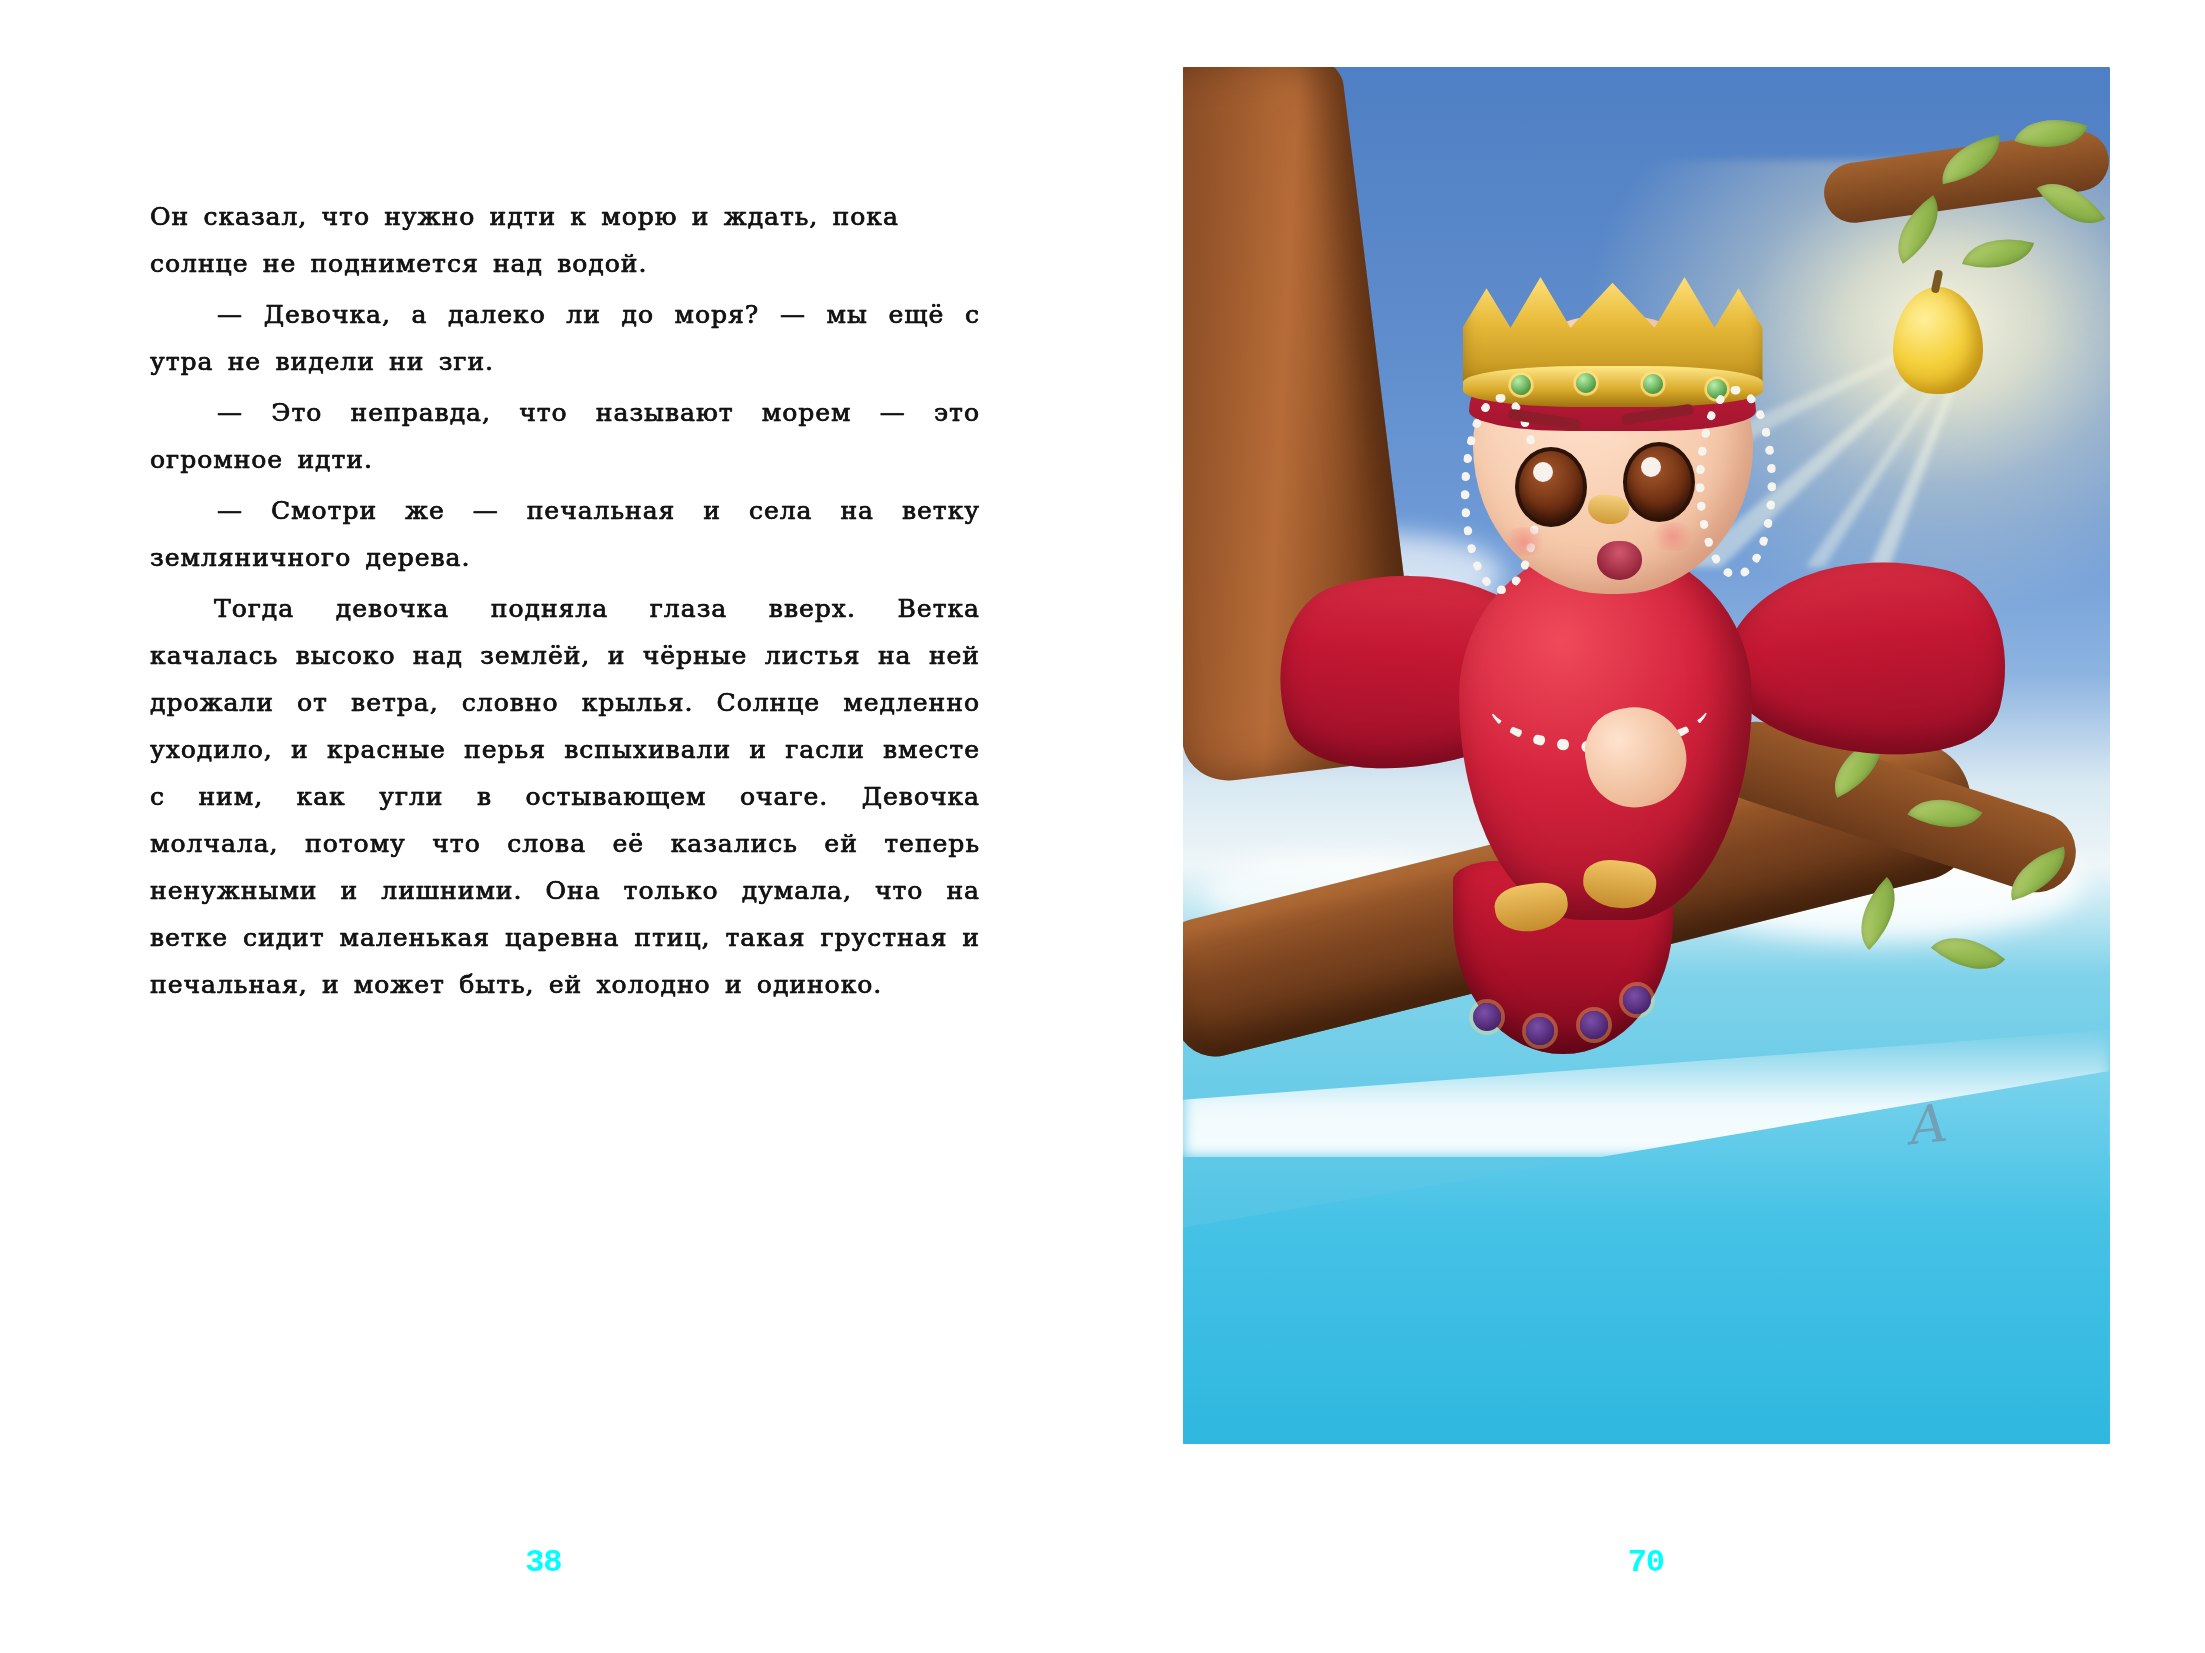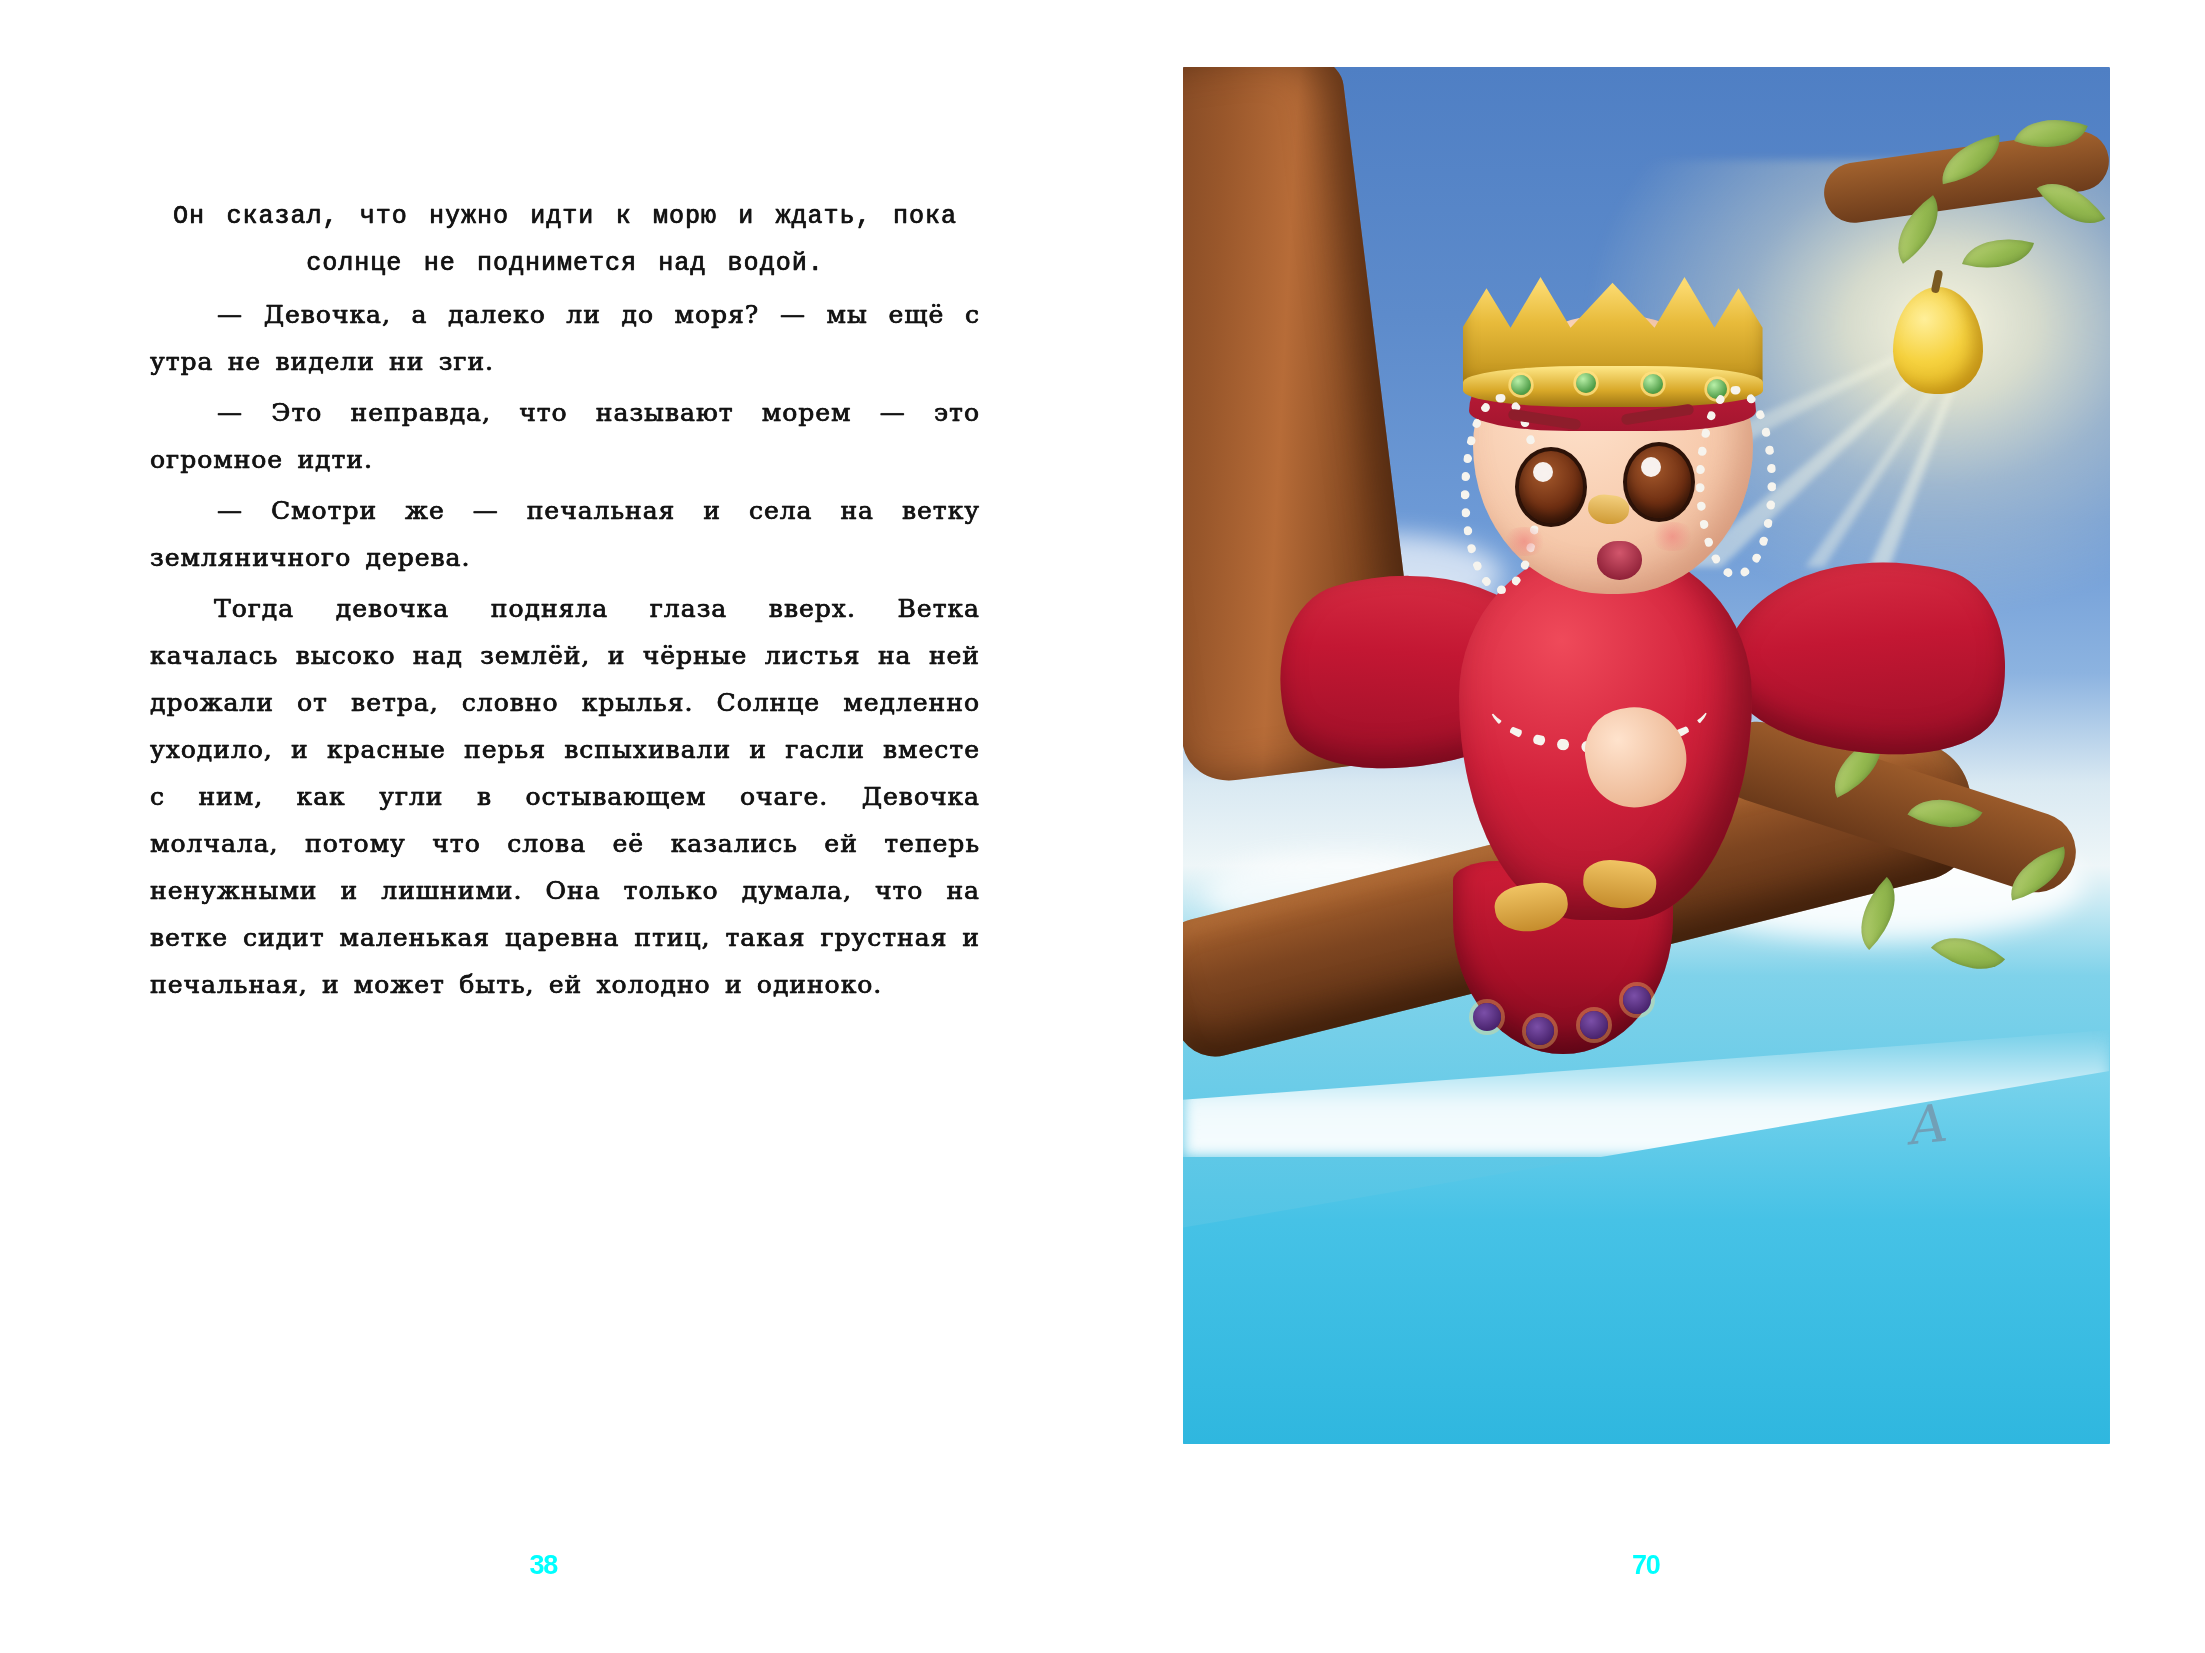--- a/index.html
+++ b/index.html
@@ -46,31 +46,31 @@
     font-family: "DejaVu Serif", serif;
     letter-spacing: 1px;
     word-spacing: 5.3px;
     filter: blur(0.3px) contrast(320%);
     -webkit-text-stroke: 0.4px #000;
     text-shadow: 0 0 0.7px rgba(0,0,0,0.9), 0.5px 0.3px 0 rgba(0,0,0,0.55), -0.4px 0.3px 0 rgba(0,0,0,0.35);
     opacity: 0.92;
   }
   .para.dialog { text-indent: 67px; }
   .para.block  { text-indent: 64px; text-align: justify; }
-  .para.short  { text-align: center; font-family: Liberation Mono, monospace; }
+  .para.short  { text-align: left; }
 
   .page-number {
     position: absolute;
     bottom: 73px;
     left: 0;
     right: 16px;
     text-align: center;
     color: #3fb3e8;
-    font-size: 27px;
-    font-family: Liberation Sans, sans-serif;
+    font-size: 32px;
+    font-family: Liberation Mono, monospace;
     font-weight: bold;
     filter: blur(0.5px) contrast(260%);
     letter-spacing: -1.3px;
   }
 
   
   .art-frame {
     position: absolute;
     left: 80px;
     top: 67px;

